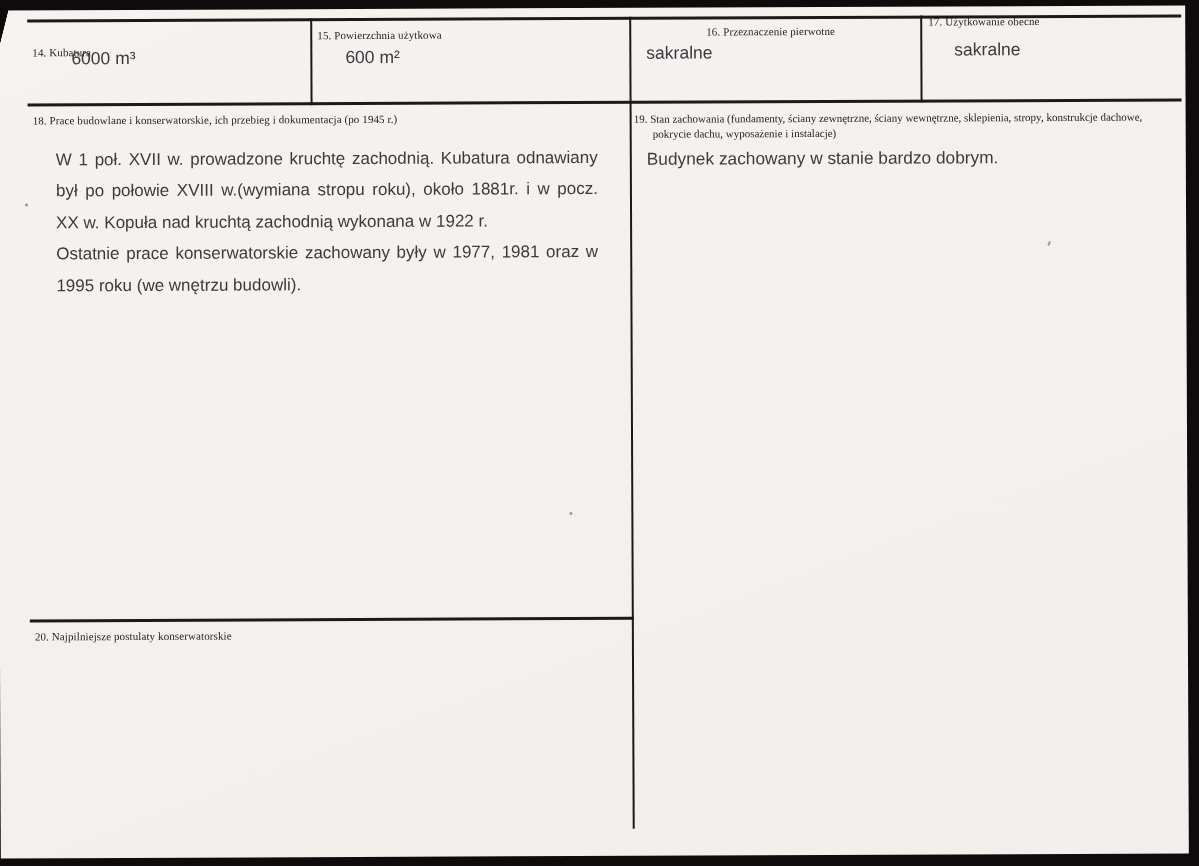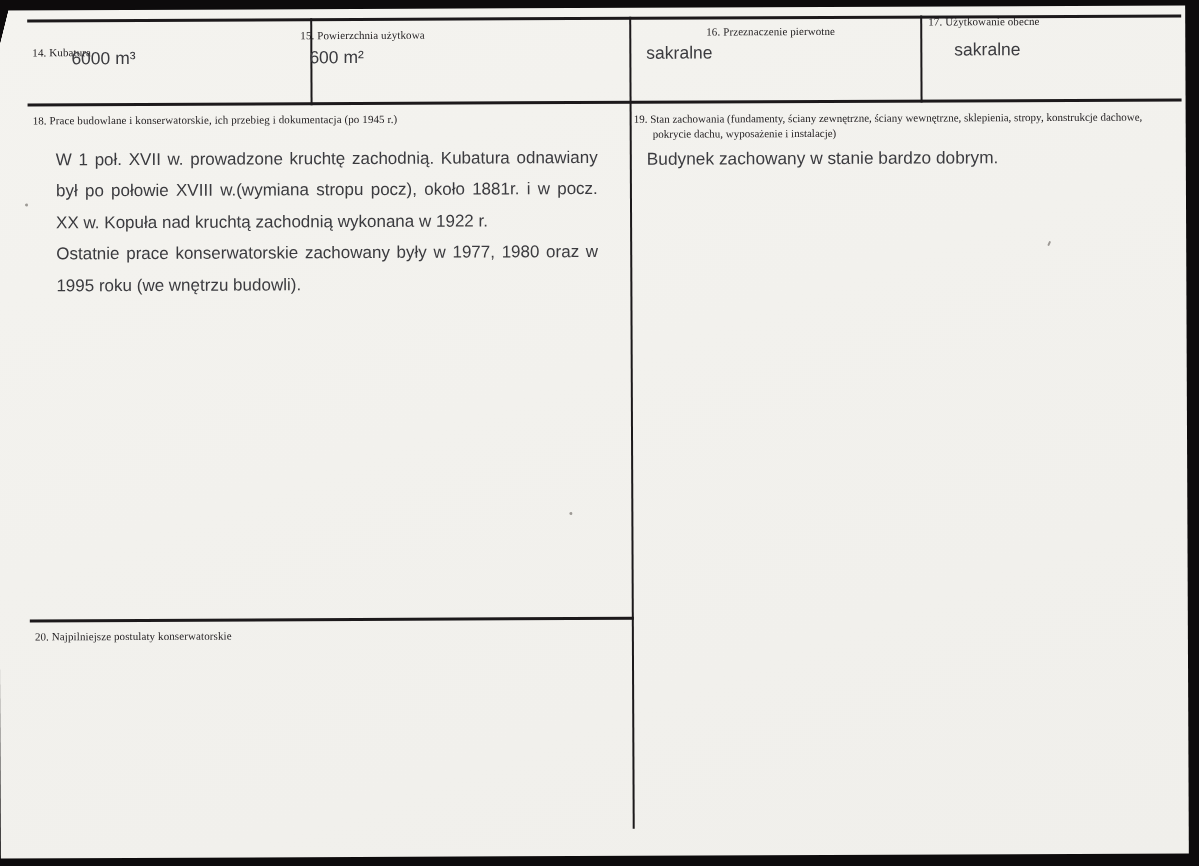--- a/index.html
+++ b/index.html
@@ -39,22 +39,22 @@
     <div class="rule" style="left:30px;top:9px;width:1154px;height:3px;"></div>
     <div class="rule" style="left:30px;top:93px;width:1154px;height:3px;"></div>
     <div class="rule" style="left:313px;top:9px;width:2px;height:87px;"></div>
     <div class="rule" style="left:923px;top:9px;width:2px;height:87px;"></div>
     <div class="rule" style="left:632px;top:9px;width:2px;height:812px;"></div>
     <div class="rule" style="left:30px;top:609px;width:604px;height:3px;"></div>
 
     <div class="flabel" style="left:35px;top:36px;">14. Kubatura</div>
     <div class="fvalue" style="left:74px;top:38px;">6000 m³</div>
 
-    <div class="flabel" style="left:303px;top:20px;">15. Powierzchnia użytkowa</div>
-    <div class="fvalue" style="left:312px;top:38px;">600 m²</div>
+    <div class="flabel" style="left:320px;top:20px;">15. Powierzchnia użytkowa</div>
+    <div class="fvalue" style="left:348px;top:38px;">600 m²</div>
 
     <div class="flabel" style="left:673px;top:18px;padding-left:36px;">16. Przeznaczenie pierwotne</div>
     <div class="fvalue" style="left:649px;top:35px;">sakralne</div>
 
     <div class="flabel" style="left:931px;top:9px;">17. Użytkowanie obecne</div>
     <div class="fvalue" style="left:957px;top:33px;">sakralne</div>
 
     <div class="flabel" style="left:35px;top:104px;">18. Prace budowlane i konserwatorskie, ich przebieg i dokumentacja (po 1945 r.)</div>
     <div class="bodyblock">
       <div class="jline">
@@ -69,37 +69,37 @@
           <span>Kubatura</span>
           <span>odnawiany</span>
         </div>
       <div class="jline">
           <span>był</span>
           <span>po</span>
           <span>połowie</span>
           <span>XVIII</span>
           <span>w.(wymiana</span>
           <span>stropu</span>
-          <span>pocz),</span>
+          <span>roku),</span>
           <span>około</span>
           <span>1881r.</span>
           <span>i</span>
           <span>w</span>
           <span>pocz.</span>
         </div>
       <div class="lline">XX w. Kopuła nad kruchtą zachodnią wykonana w 1922 r.</div>
       <div class="jline">
           <span>Ostatnie</span>
           <span>prace</span>
           <span>konserwatorskie</span>
           <span>zachowany</span>
           <span>były</span>
           <span>w</span>
           <span>1977,</span>
-          <span>1980</span>
+          <span>1981</span>
           <span>oraz</span>
           <span>w</span>
         </div>
       <div class="lline">1995 roku (we wnętrzu budowli).</div>
     </div>
 
     <div class="s19label">
       <div class="l1">19. Stan zachowania (fundamenty, ściany zewnętrzne, ściany wewnętrzne, sklepienia, stropy, konstrukcje dachowe,</div>
       <div class="l2">pokrycie dachu, wyposażenie i instalacje)</div>
     </div>

